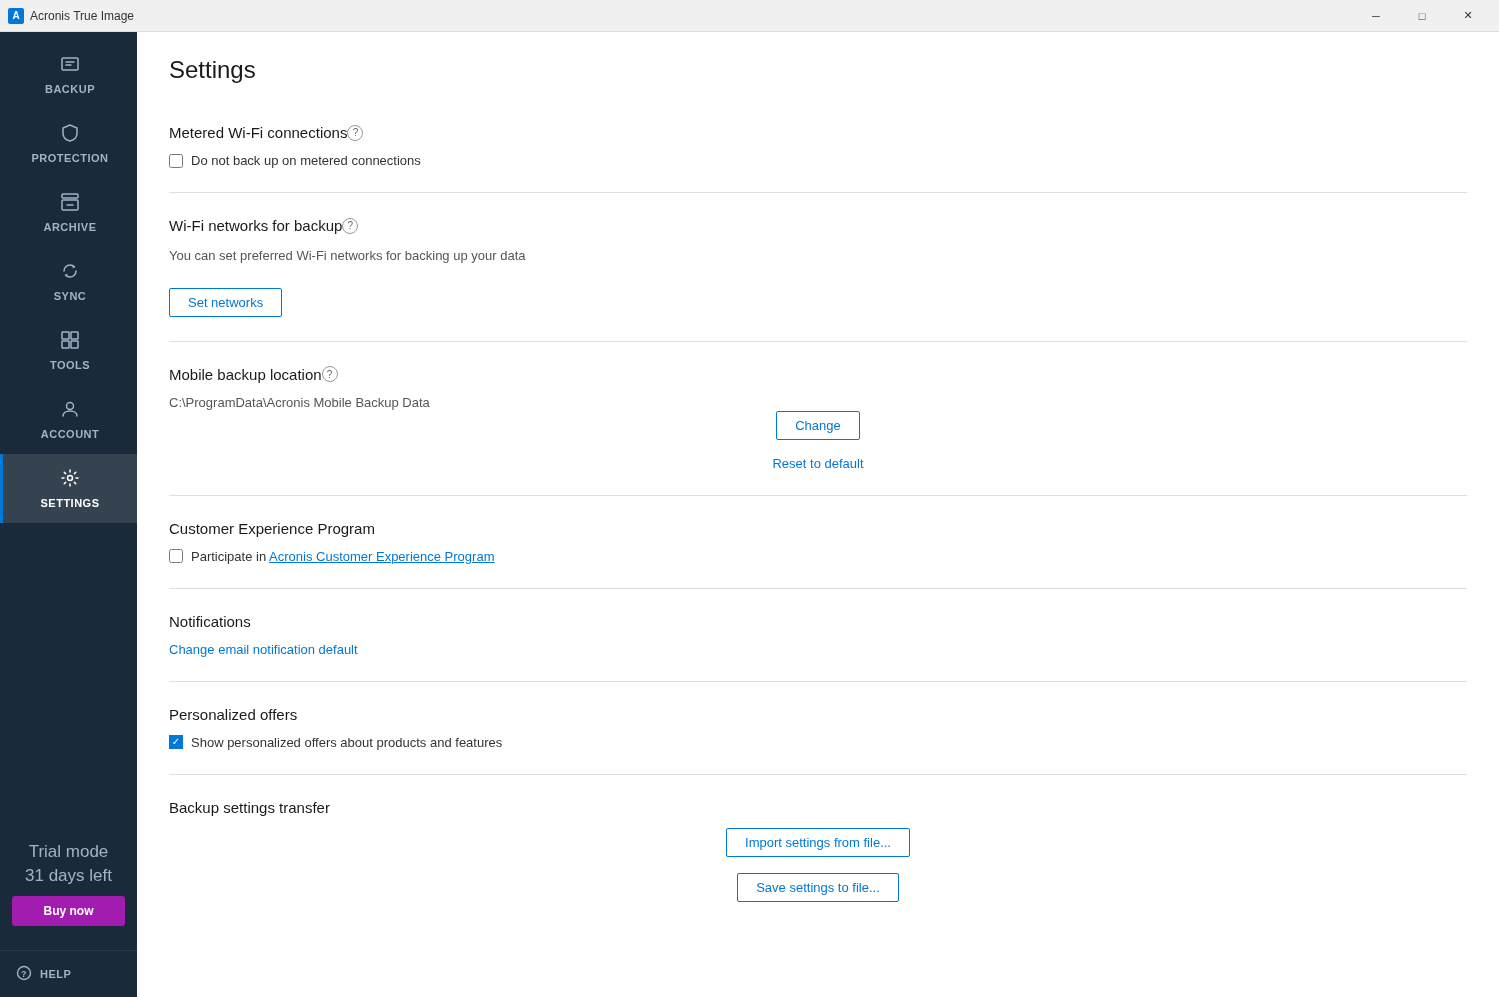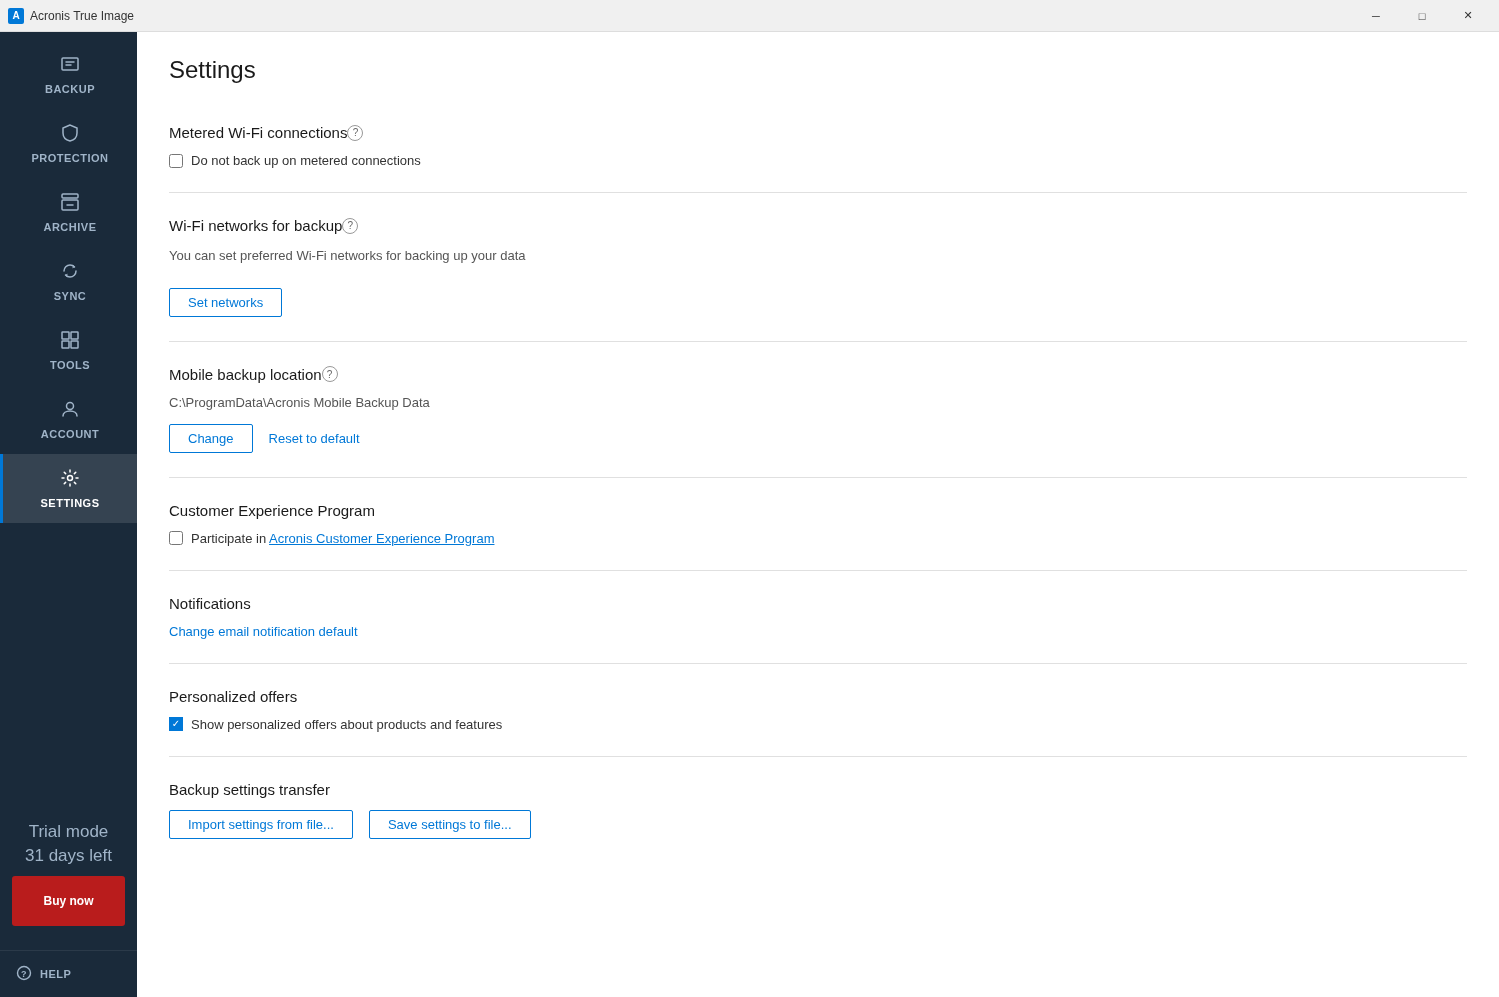--- a/index.html
+++ b/index.html
@@ -66,24 +66,24 @@
     }
     .sidebar-item.active { background: rgba(255,255,255,0.12); color: #fff; border-left-color: #0078d7; }
     .sidebar-icon { font-size: 18px; line-height: 1; }
 
     .sidebar-bottom {
       padding: 16px 12px;
       text-align: center;
     }
     .trial-text { color: #a0b4c8; font-size: 17px; margin-bottom: 8px; line-height: 1.4; }
     .buy-btn {
-      background: #b91c1c;
+      background: #a21caf;
       color: #fff;
       border: none;
-      padding: 18px 0;
+      padding: 8px 0;
       width: 100%;
       border-radius: 3px;
       font-size: 12px;
       font-weight: 600;
       cursor: pointer;
     }
 
     .sidebar-help {
       display: flex;
       align-items: center;
@@ -155,21 +155,21 @@
     .section-desc {
       color: #555;
       font-size: 13px;
       margin-bottom: 22px;
       line-height: 1.5;
     }
 
     .section-path {
       color: #555;
       font-size: 13px;
-      margin-bottom: 14px;
+      margin-bottom: 1px;
     }
 
     
     .checkbox-row {
       display: flex;
       align-items: center;
       gap: 8px;
     }
     .checkbox-input {
       width: 14px; height: 14px;
@@ -206,20 +206,21 @@
       padding: 6px 18px;
       font-size: 13px;
       cursor: pointer;
       border-radius: 2px;
     }
 
     .btn-row {
       display: flex;
       align-items: center;
       gap: 16px;
+      flex-direction: column;
     }
 
     .link-text {
       color: #0078d7;
       font-size: 13px;
       cursor: pointer;
       text-decoration: none;
     }
   </style>
 </head>

